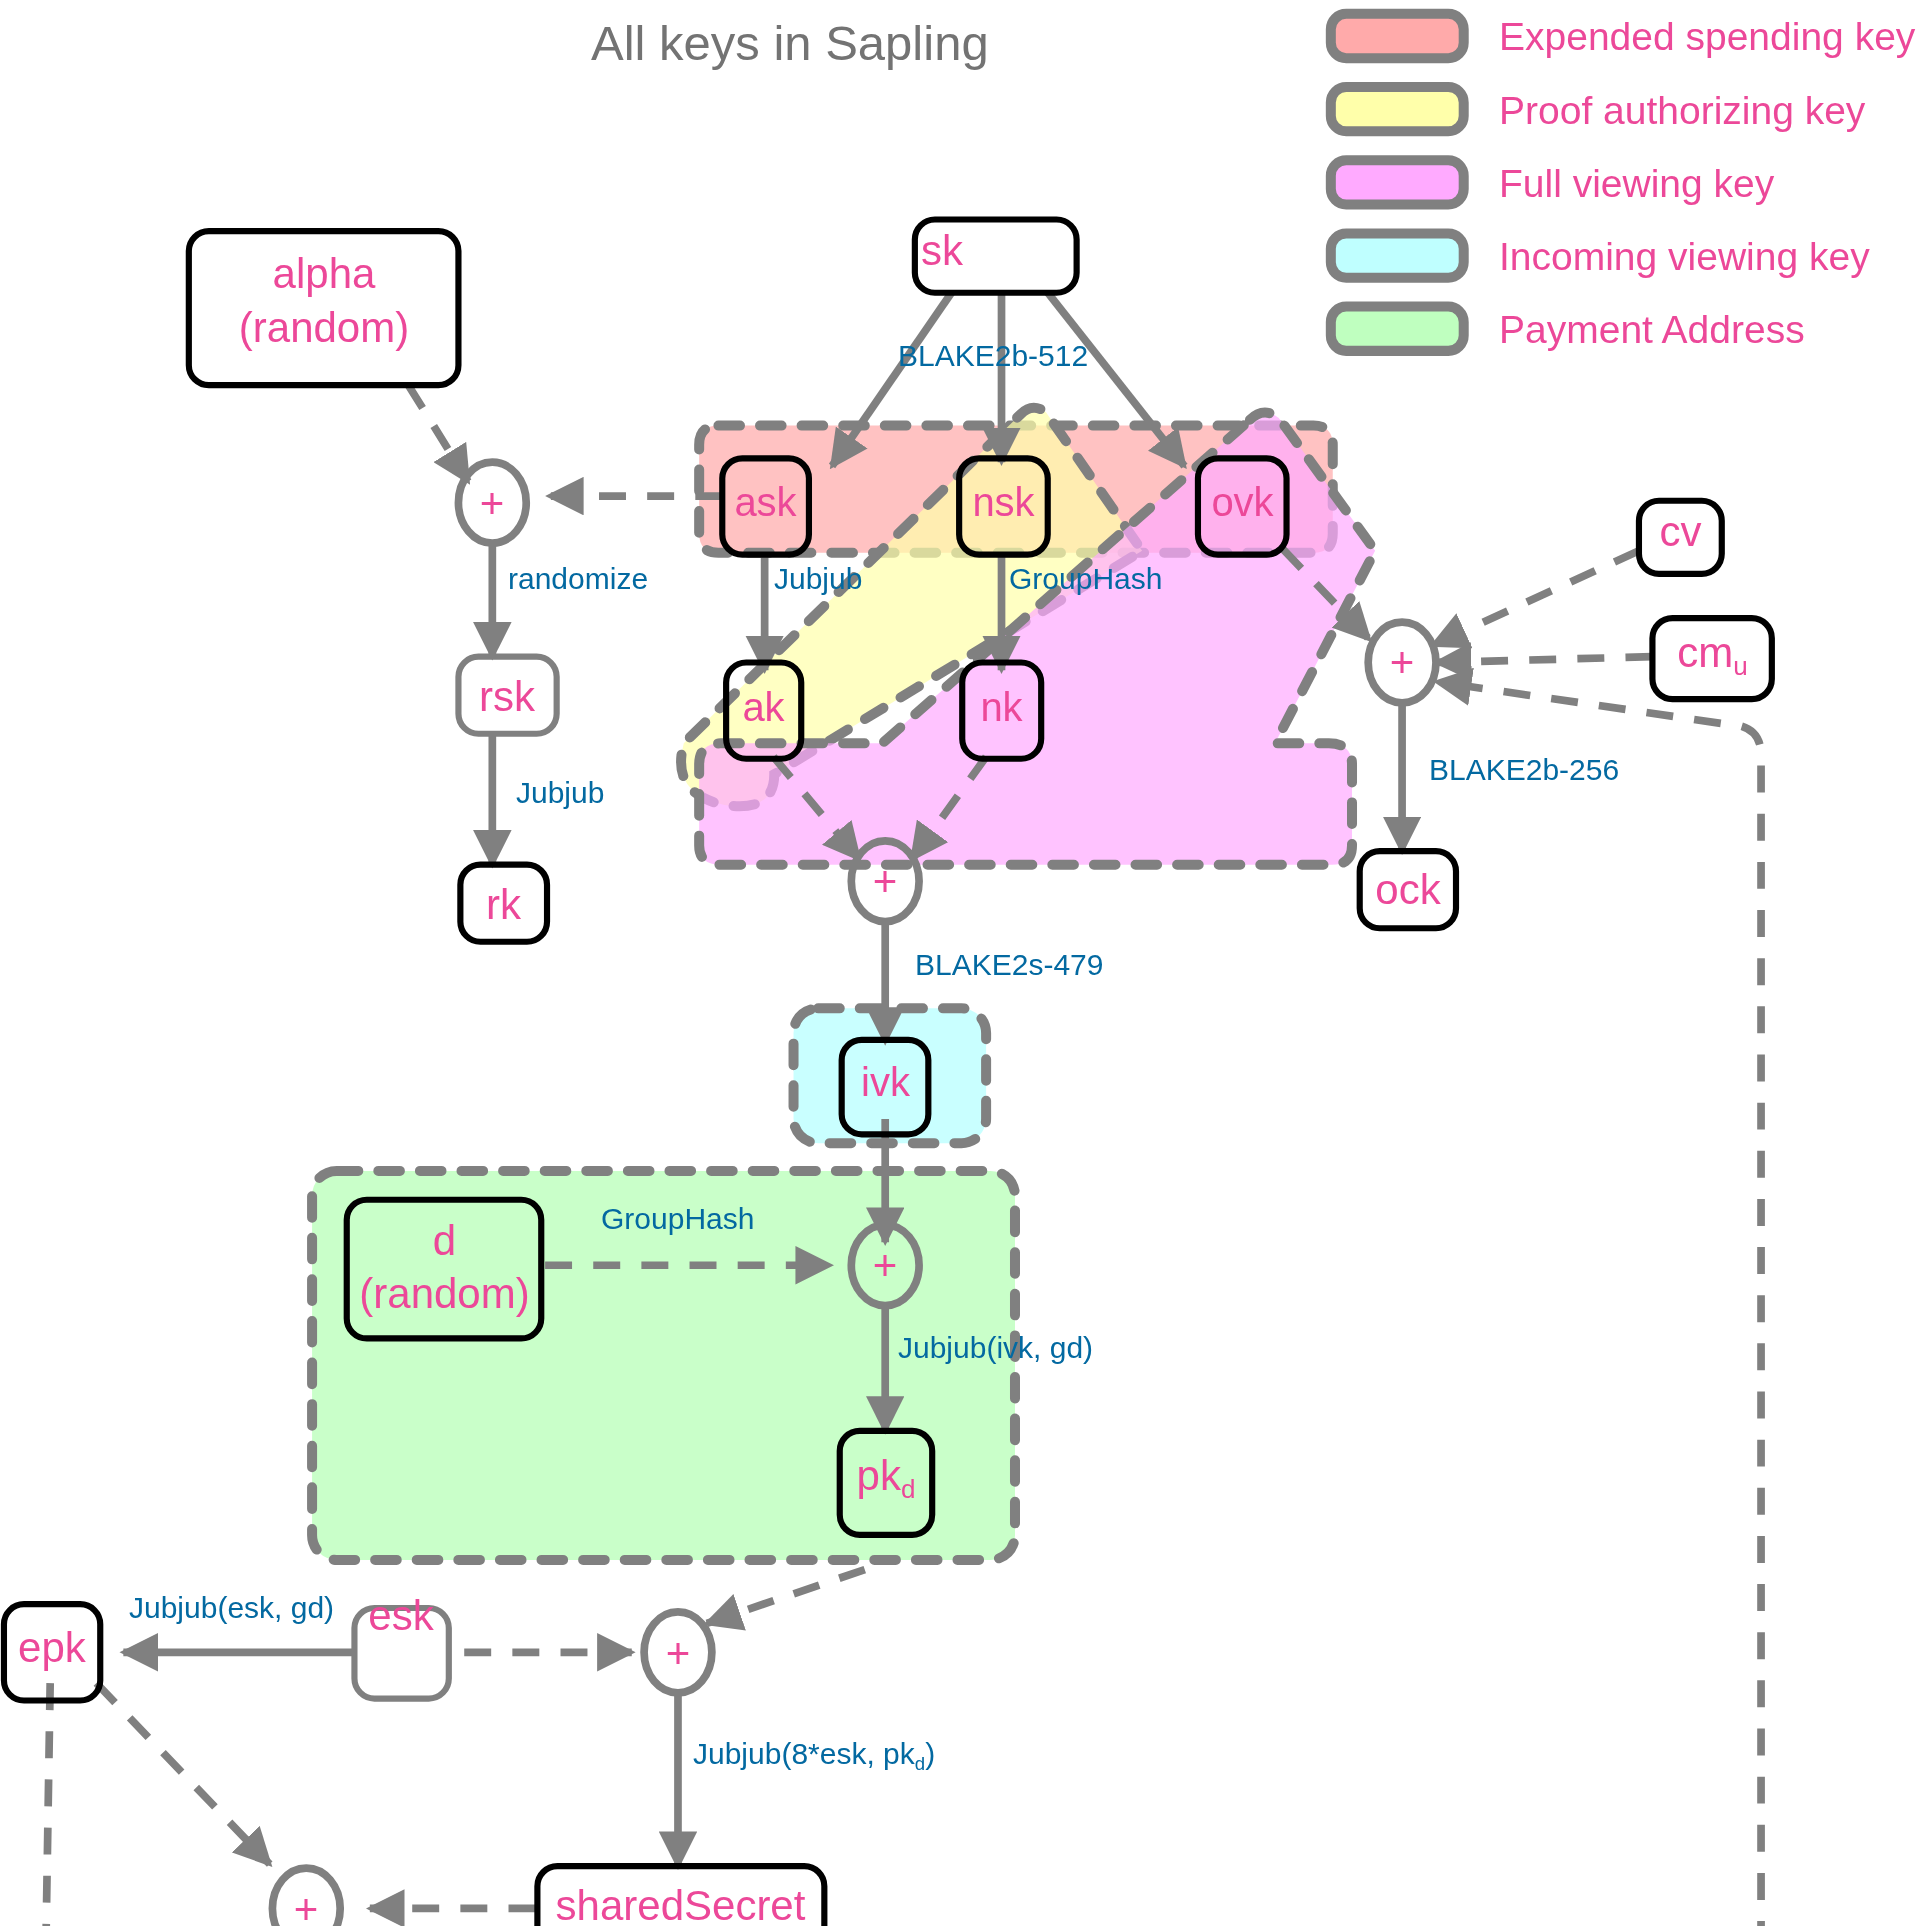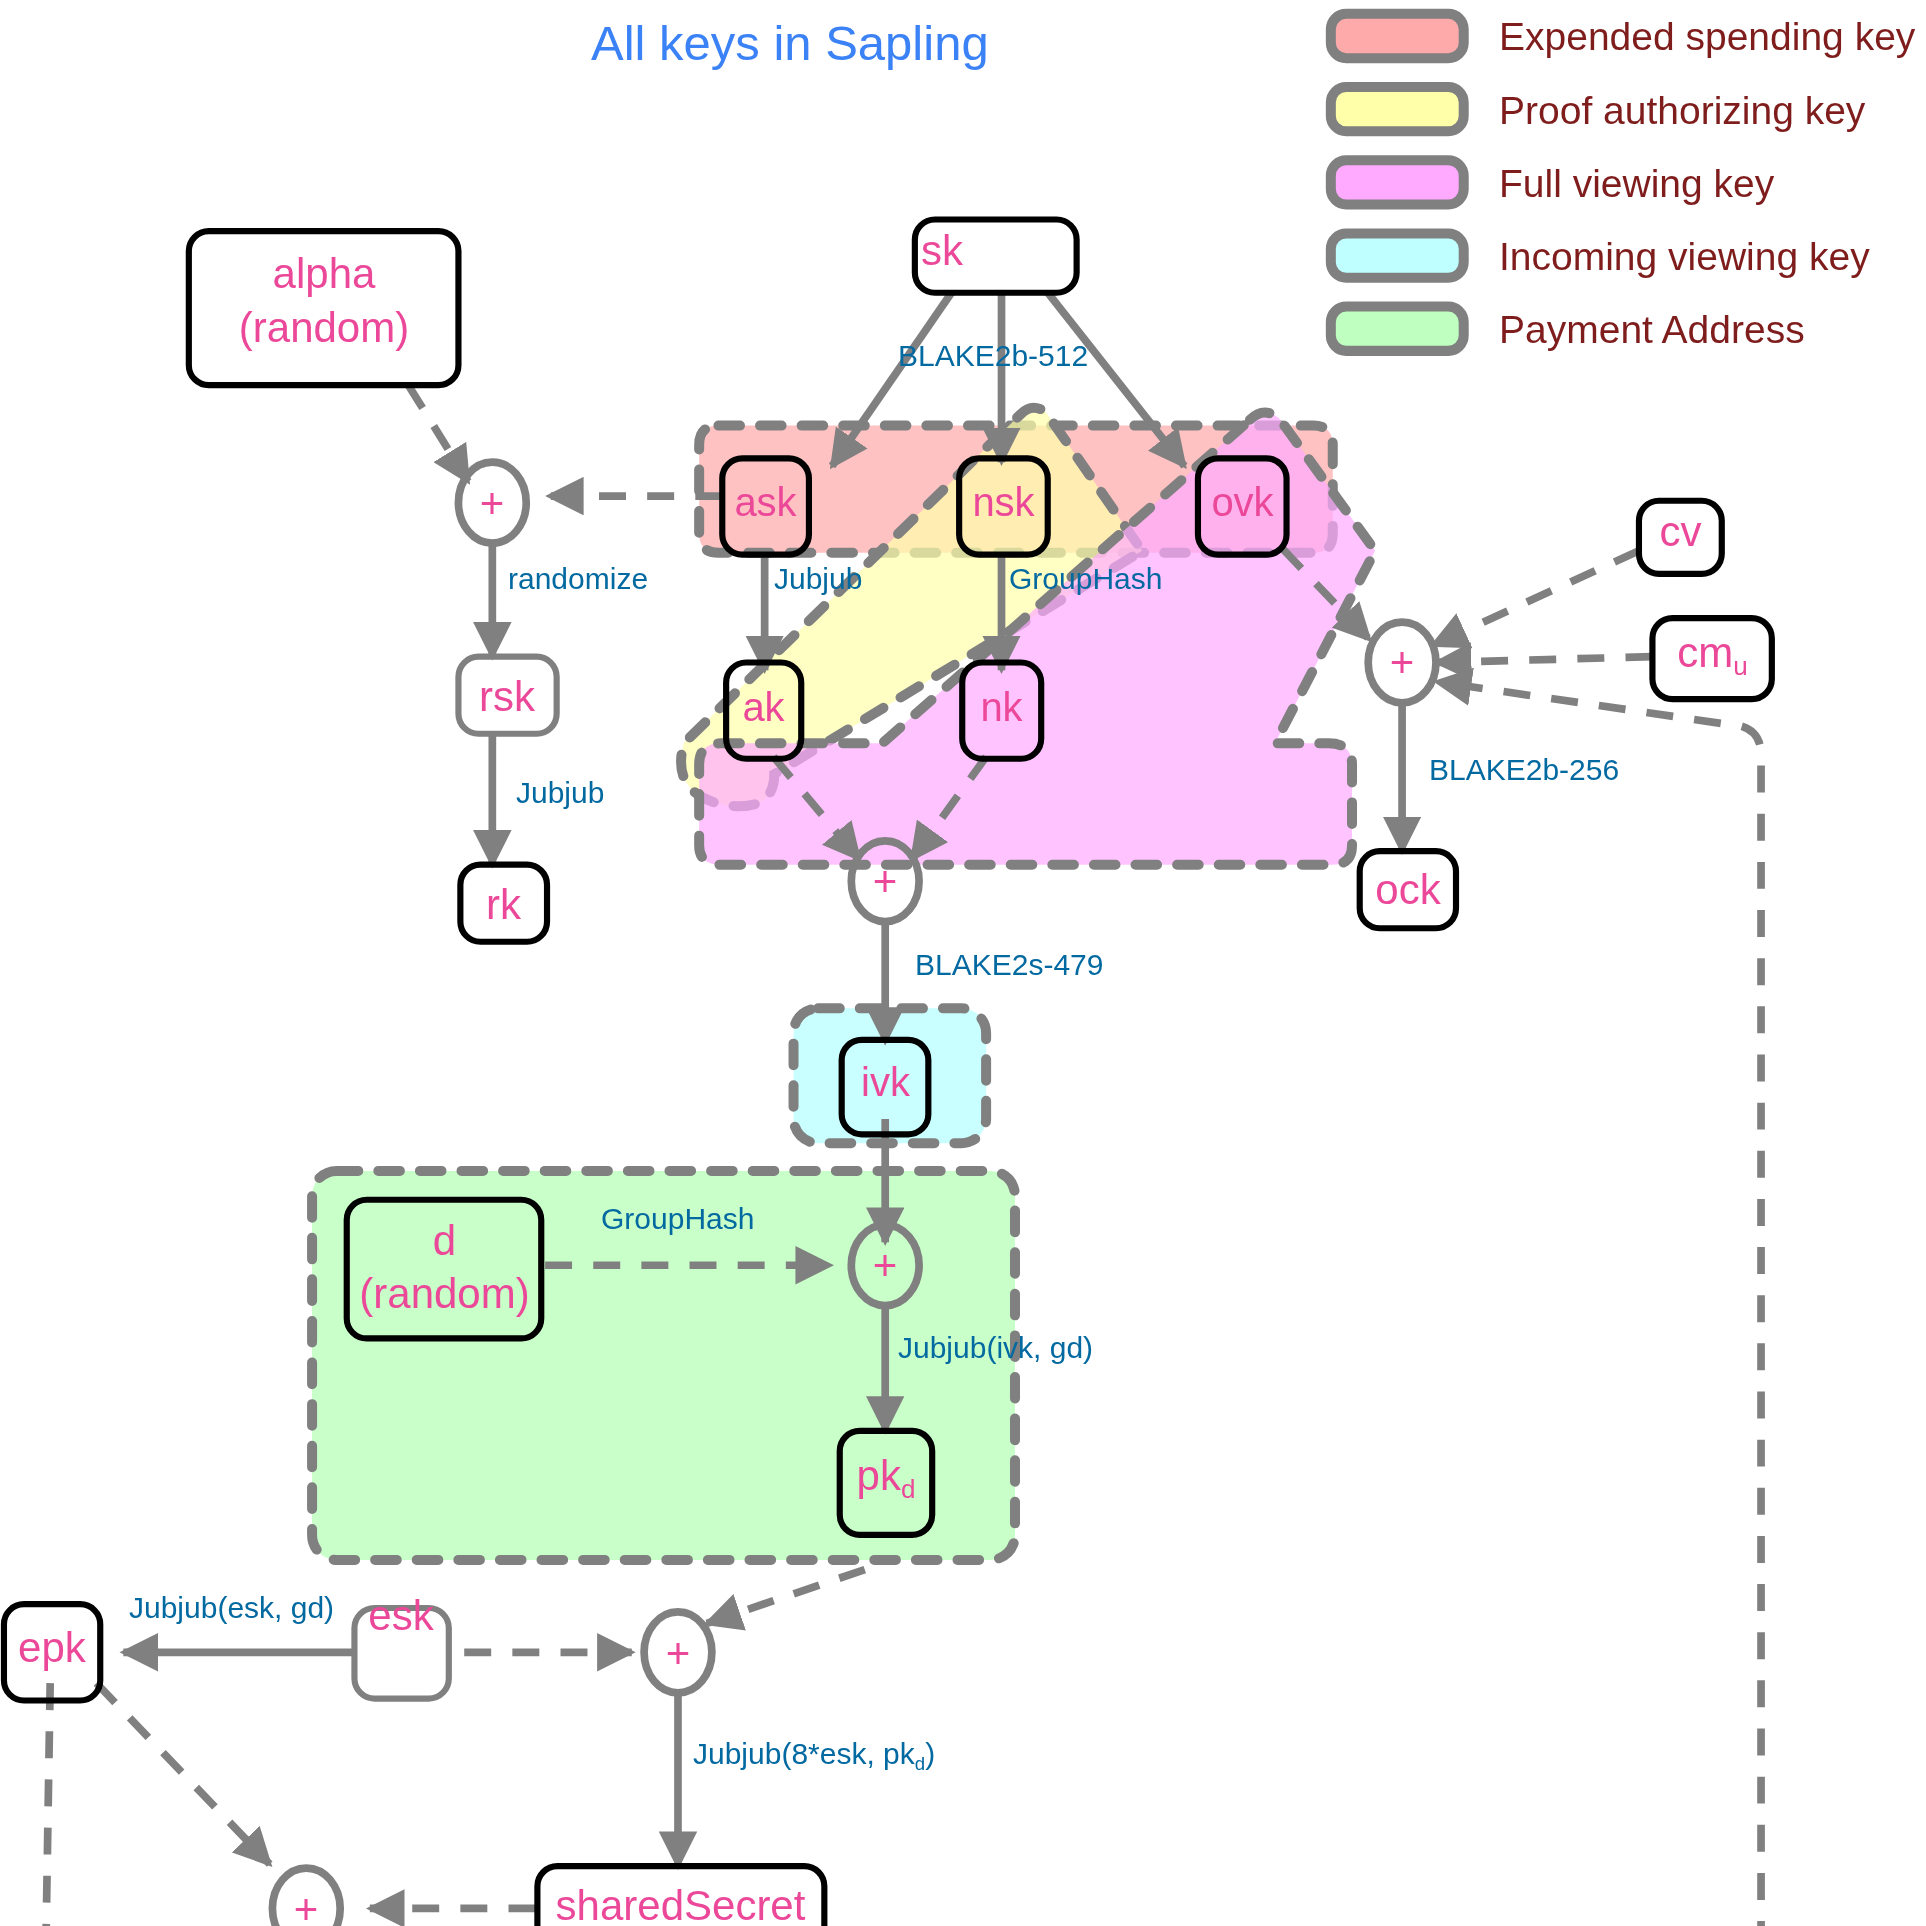--- a/index.html
+++ b/index.html
@@ -9,28 +9,28 @@
   #stage {
     position: relative;
     width: 1983px; height: 2232px;
     background: #ffffff;
     overflow: hidden;
   }
   #diagram { position: absolute; left: 0; top: 0; }
   .ttl {
     position: absolute;
     font-size: 49px;
-    color: #3b82f6;
+    color: #737373;
     white-space: nowrap;
     font-family: "Liberation Sans", sans-serif;
   }
   .legend-label {
     position: absolute;
     font-size: 39px;
-    color: #7f1d1d;
+    color: #ec4899;
     white-space: nowrap;
     font-family: "Liberation Sans", sans-serif;
   }
   .nodelabel {
     position: absolute;
     color: #ec4899;
     white-space: nowrap;
     text-align: center;
     font-family: "Liberation Sans", sans-serif;
     pointer-events: none;

